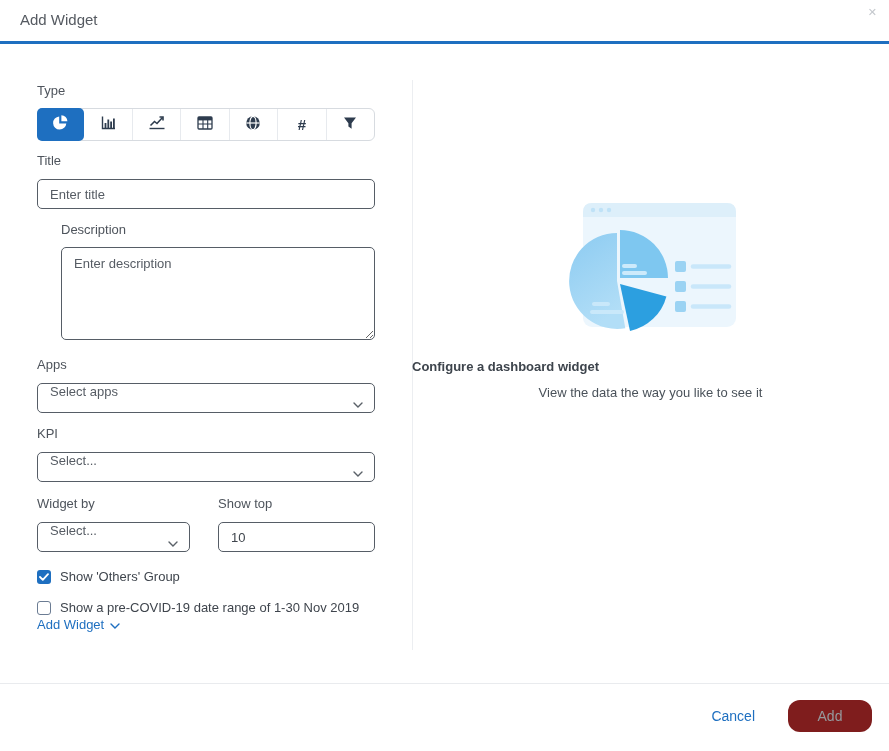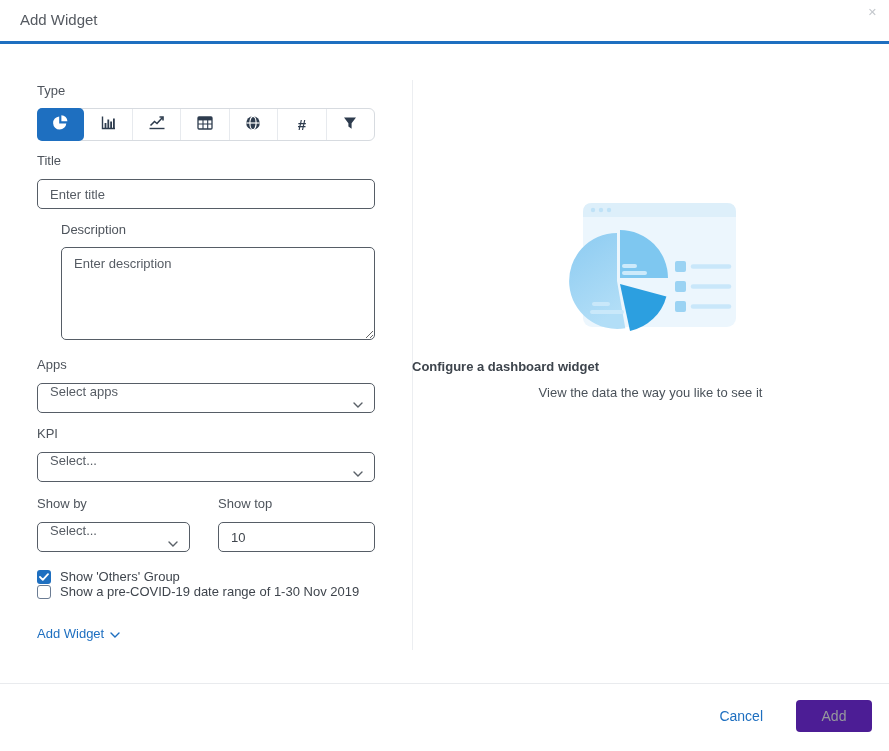--- a/index.html
+++ b/index.html
@@ -45,39 +45,39 @@
   .desc-label{ margin-bottom:10px; }
   .select-box{ height:30px; display:flex; padding:0 12px; position:relative; color:#565c64; cursor:pointer; }
   .select-box .chevron{ position:absolute; right:11px; top:12px; }
   .kpi-group{ margin-bottom:15px; }
   
   .two-col{ display:flex; margin-bottom:17px; }
   .col-groupby{ width:153px; margin-right:28px; }
   .col-showtop{ width:157px; }
   
   .check-row{ display:flex; align-items:center; gap:9px; height:15px; font-size:13px; color:#3f454d; }
-  .check-row.first{ }
-  .check-row.second{ margin-bottom:25px; }
+  .check-row.first{ margin-bottom:16px; }
+  .check-row.second{ }
   .checkbox{ width:14px; height:14px; border-radius:3px; flex:0 0 14px; display:flex; align-items:center; justify-content:center; cursor:pointer; }
   .checkbox.checked{ background:var(--accent); }
   .checkbox.unchecked{ background:#fff; border:1px solid #6b7c93; }
   
   .add-filters{ display:inline-flex; align-items:center; gap:6px; font-size:13px; color:var(--accent); cursor:pointer; }
   
   .preview-illustration{ position:absolute; left:560px; top:200px; }
   .preview-heading{ position:absolute; left:412px; top:359px; width:477px; text-align:left;
     font-size:13px; font-weight:bold; color:#3d444c; }
   .preview-sub{ position:absolute; left:412px; top:385px; width:477px; text-align:center;
     font-size:13px; color:#4a525a; }
   
   .modal-footer{ position:absolute; left:0; right:0; bottom:4px; height:64px;
     border-top:1px solid #e9ebee; background:#fff;
     display:flex; align-items:center; justify-content:flex-end; gap:33px; padding-right:17px; }
   .cancel-link{ font-size:14px; color:var(--accent); cursor:pointer; }
-  .add-btn{ width:76px; height:32px; border:none; border-radius:4px; background:#4c1d95;
+  .add-btn{ width:84px; height:32px; border:none; border-radius:12px; background:#7f1d1d;
     color:#96999d; font-size:14px; font-family:"Liberation Sans", sans-serif; cursor:default; }
 </style>
 </head>
 <body>
 
 <div class="modal-header">
   <div class="modal-title">Add Widget</div>
   <div class="close-btn">✕</div>
 </div>
 
@@ -172,21 +172,21 @@
       <span class="chevron">
         <svg width="10" height="6" viewBox="0 0 10 6" fill="none" stroke="#5a6168" stroke-width="1.4" stroke-linecap="round">
           <path d="M1 1 L5 5 L9 1"></path>
         </svg>
       </span>
     </div>
   </div>
 
   <div class="two-col">
     <div class="col-groupby">
-      <span class="field-label">Show by</span>
+      <span class="field-label">Widget by</span>
       <div class="select-box">
         <span>Select...</span>
         <span class="chevron">
           <svg width="10" height="6" viewBox="0 0 10 6" fill="none" stroke="#5a6168" stroke-width="1.4" stroke-linecap="round">
             <path d="M1 1 L5 5 L9 1"></path>
           </svg>
         </span>
       </div>
     </div>
     <div class="col-showtop">

